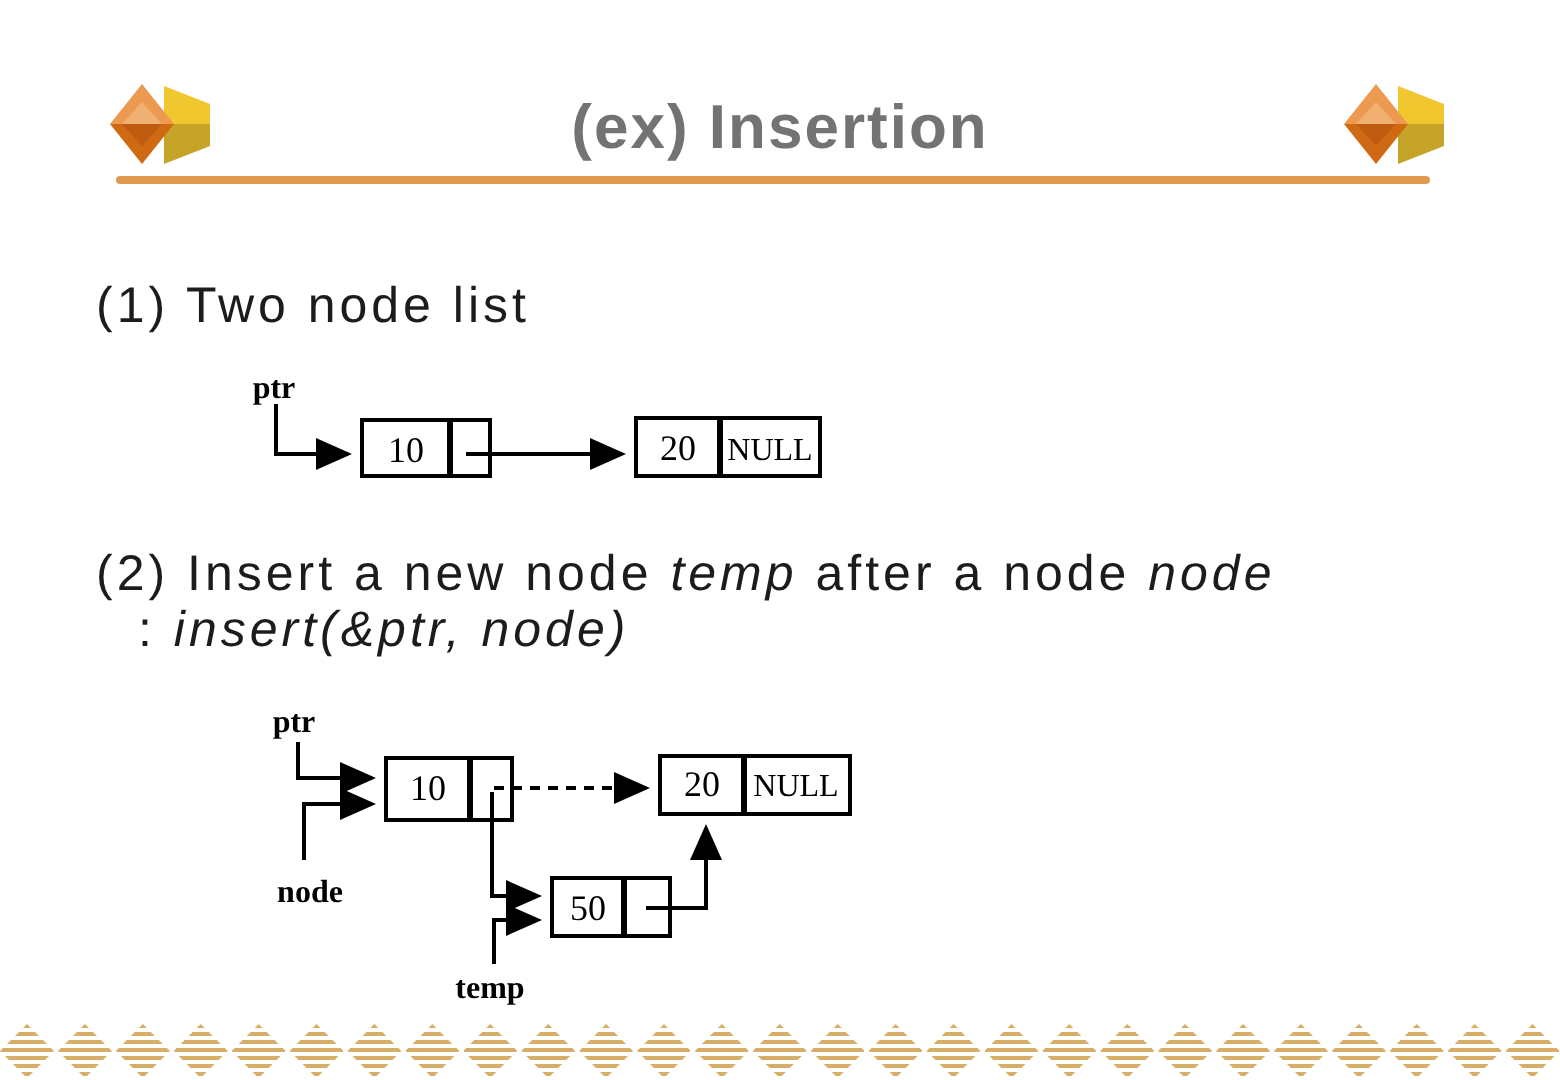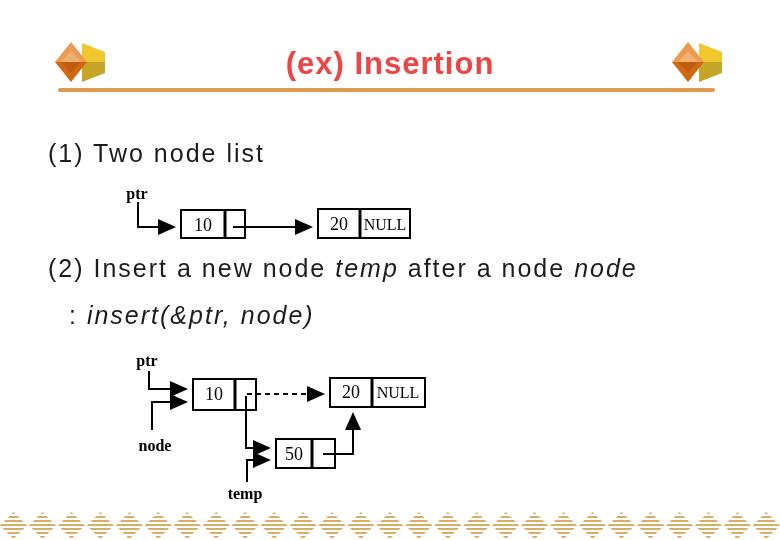--- a/index.html
+++ b/index.html
@@ -2,30 +2,30 @@
 <html><head>
 <meta charset="utf-8">
 <style>
   html,body{margin:0;padding:0;}
   body{width:780px;height:540px;position:relative;background:#ffffff;overflow:hidden;
        font-family:"Liberation Sans",sans-serif;}
   .abs{position:absolute;}
 
   
   .page-title{left:0;top:46px;width:780px;text-align:center;
-              font-size:31px;font-weight:bold;letter-spacing:1px;color:#ef4444;}
+              font-size:31px;font-weight:bold;letter-spacing:1px;color:#737373;}
   .title-underline{left:58px;top:88px;width:657px;height:4px;background:#e09a50;border-radius:2px;}
   .cube{width:50px;height:44px;}
   .cube-left{left:55px;top:40px;}
   .cube-right{left:672px;top:40px;}
 
   
   .h-text{color:#1c1c1c;font-size:25px;letter-spacing:2px;white-space:nowrap;}
   .h1{left:48px;top:139px;}
-  .h2{left:48px;top:254px;text-align:center;}
+  .h2{left:48px;top:273px;text-align:center;}
   .code-line{left:69px;top:301px;}
   .it{font-style:italic;}
 
   
   .diag line,.diag path.wire,.diag rect{stroke:#000;fill:none;}
   .diag rect{fill:#ffffff;stroke-width:2px;}
   .diag .wire{stroke-width:2px;fill:none;}
   .diag .divider{stroke-width:3px;}
   .diag text{fill:#000;font-family:"Liberation Serif",serif;}
   .diag .lbl{font-weight:bold;font-size:16px;}

